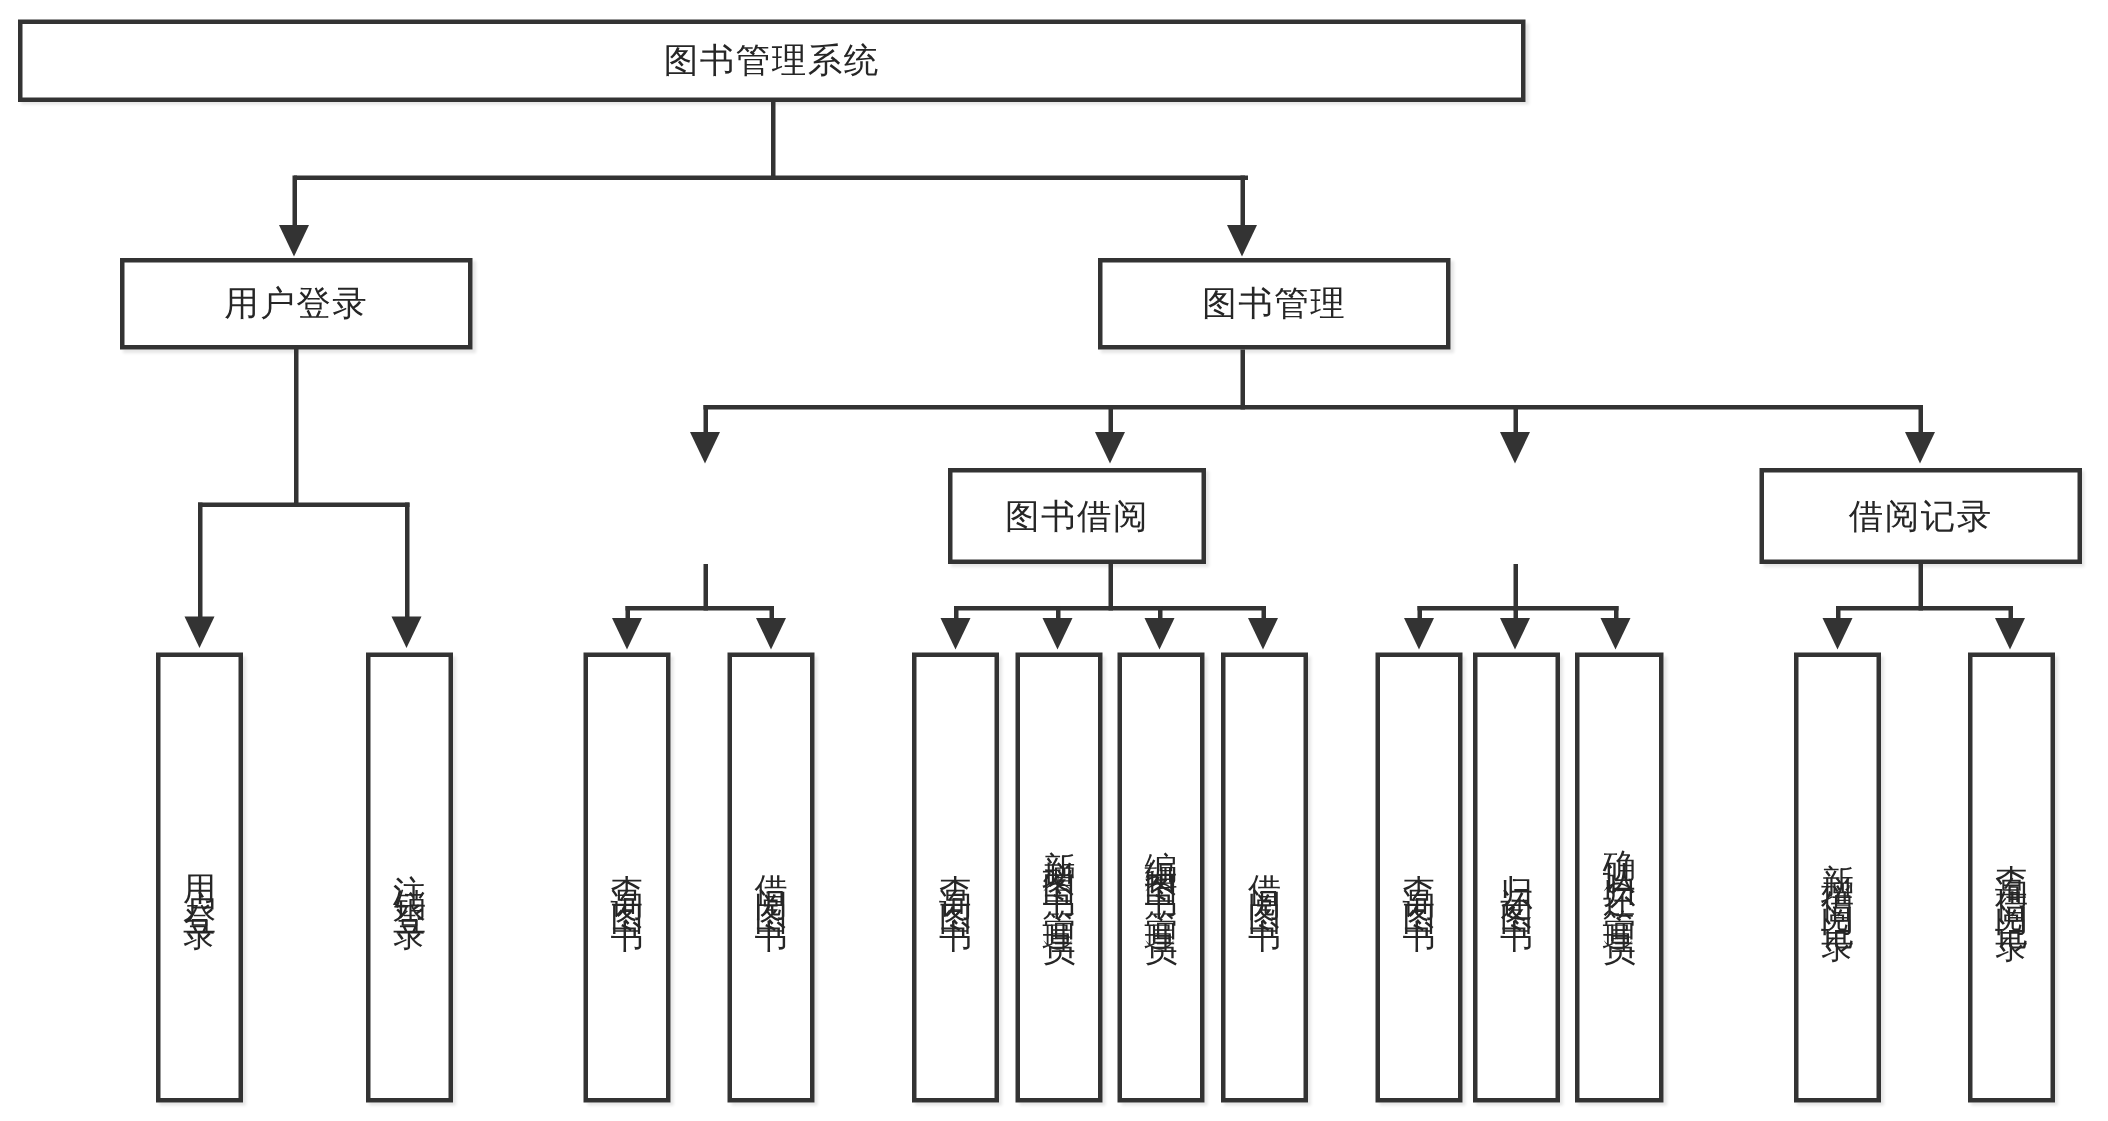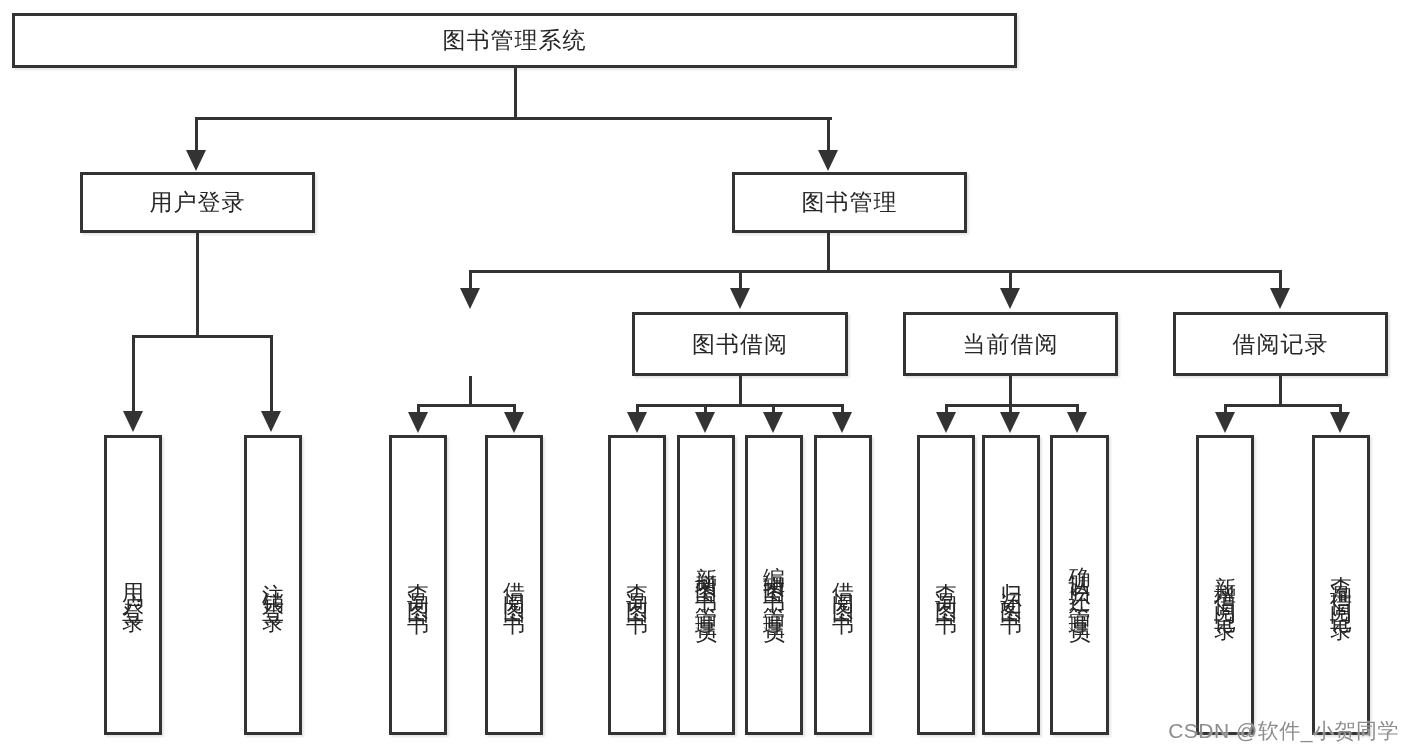--- a/index.html
+++ b/index.html
@@ -41,27 +41,24 @@
 
   <div class="box" style="left:80px;top:172px;width:235px;height:61px">
     <span class="hlabel">用户登录</span>
   </div>
 
   <div class="box" style="left:732px;top:172px;width:235px;height:61px">
     <span class="hlabel">图书管理</span>
   </div>
 
 
-  <div class="box" style="left:632px;top:312px;width:216px;height:64px">
+  <div class="box" style="left:632px;top:312px;width:172px;height:64px">
     <span class="hlabel">图书借阅</span>
   </div>
 
-  <div class="box" style="left:903px;top:312px;width:215px;height:64px">
-    <span class="hlabel">当前借阅</span>
-  </div>
 
   <div class="box" style="left:1173px;top:312px;width:215px;height:64px">
     <span class="hlabel">借阅记录</span>
   </div>
 
   <div class="box leaf" style="left:104px;top:435px;width:58px;height:300px">
     <span class="vlabel">用户登录</span>
   </div>
   <div class="box leaf" style="left:244px;top:435px;width:58px;height:300px">
     <span class="vlabel">注销登录</span>
@@ -156,15 +153,14 @@
   <div class="line" style="left:1076px;top:404px;width:3px;height:11px"></div>
   <div class="ah" style="left:1067px;top:412px"></div>
 
   <div class="line" style="left:1279px;top:376px;width:3px;height:31px"></div>
   <div class="line" style="left:1224px;top:404px;width:118px;height:3px"></div>
   <div class="line" style="left:1224px;top:404px;width:3px;height:11px"></div>
   <div class="ah" style="left:1215px;top:412px"></div>
   <div class="line" style="left:1339px;top:404px;width:3px;height:11px"></div>
   <div class="ah" style="left:1330px;top:412px"></div>
 
-  <div class="watermark">CSDN @软件_小贺同学</div>
 
 </div>
 
 </body></html>

